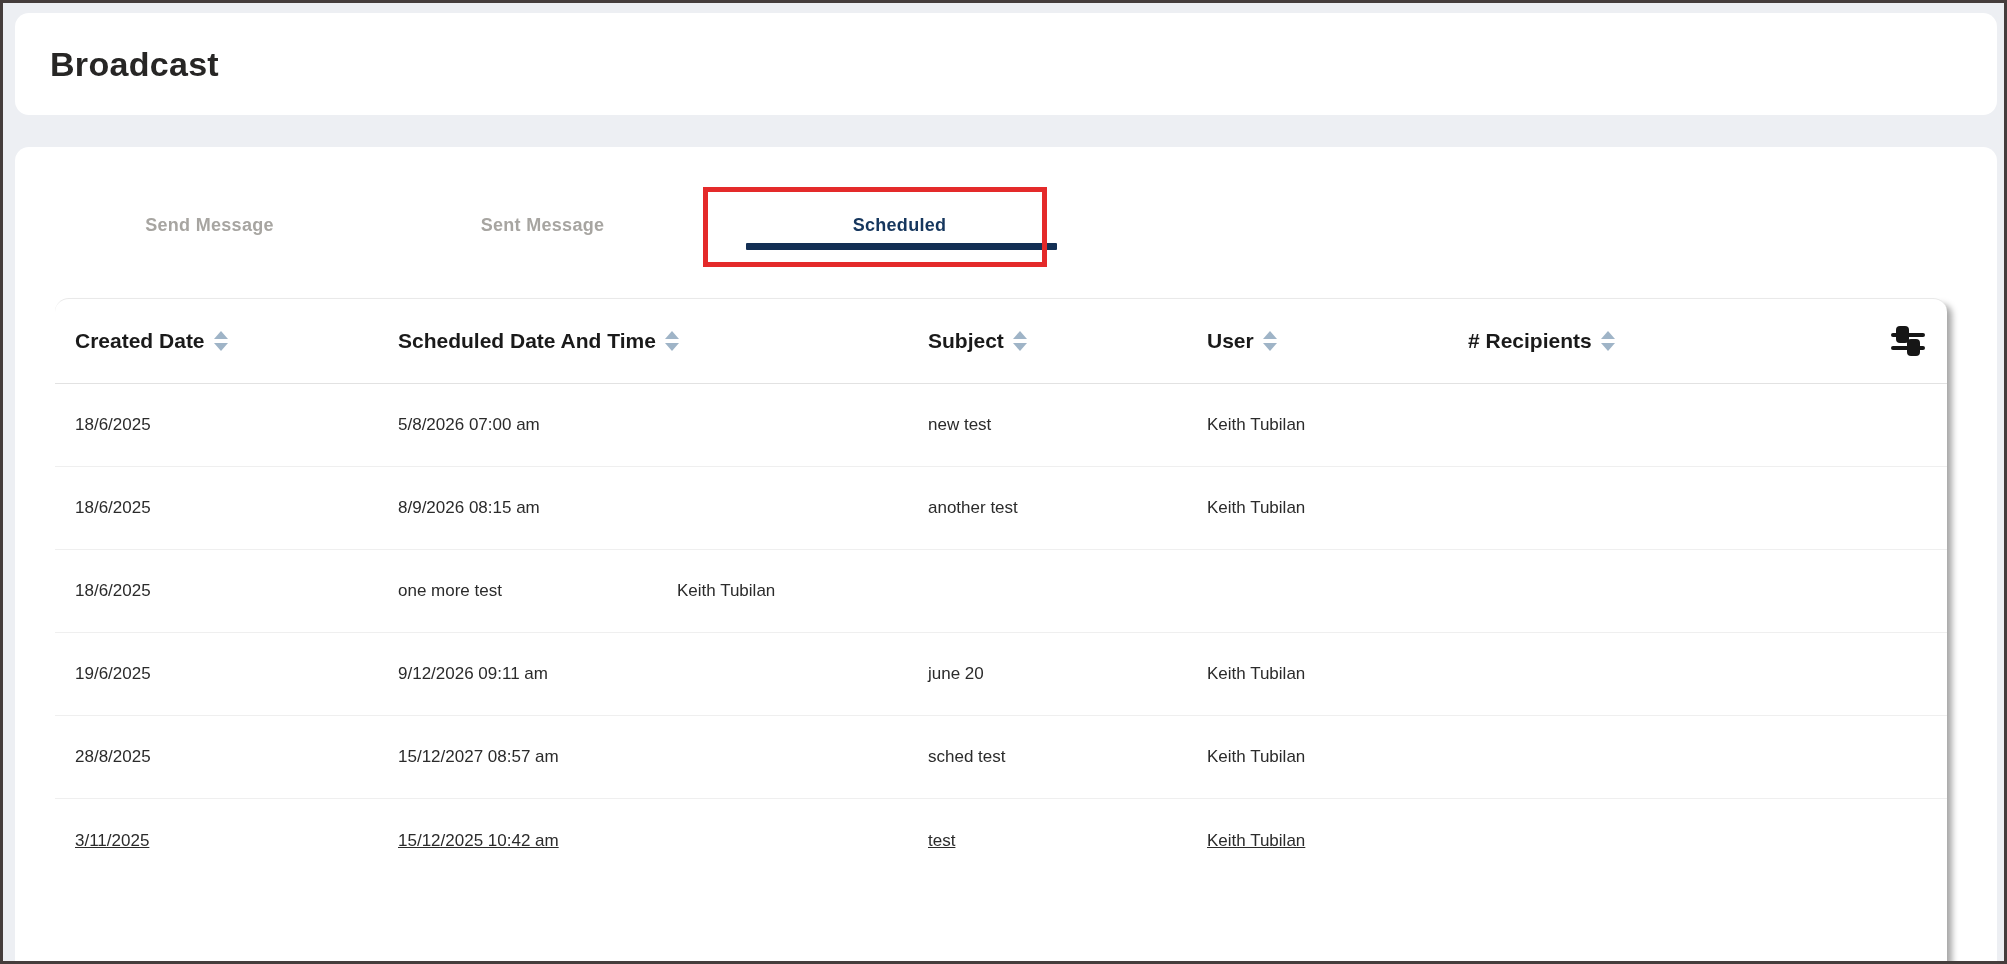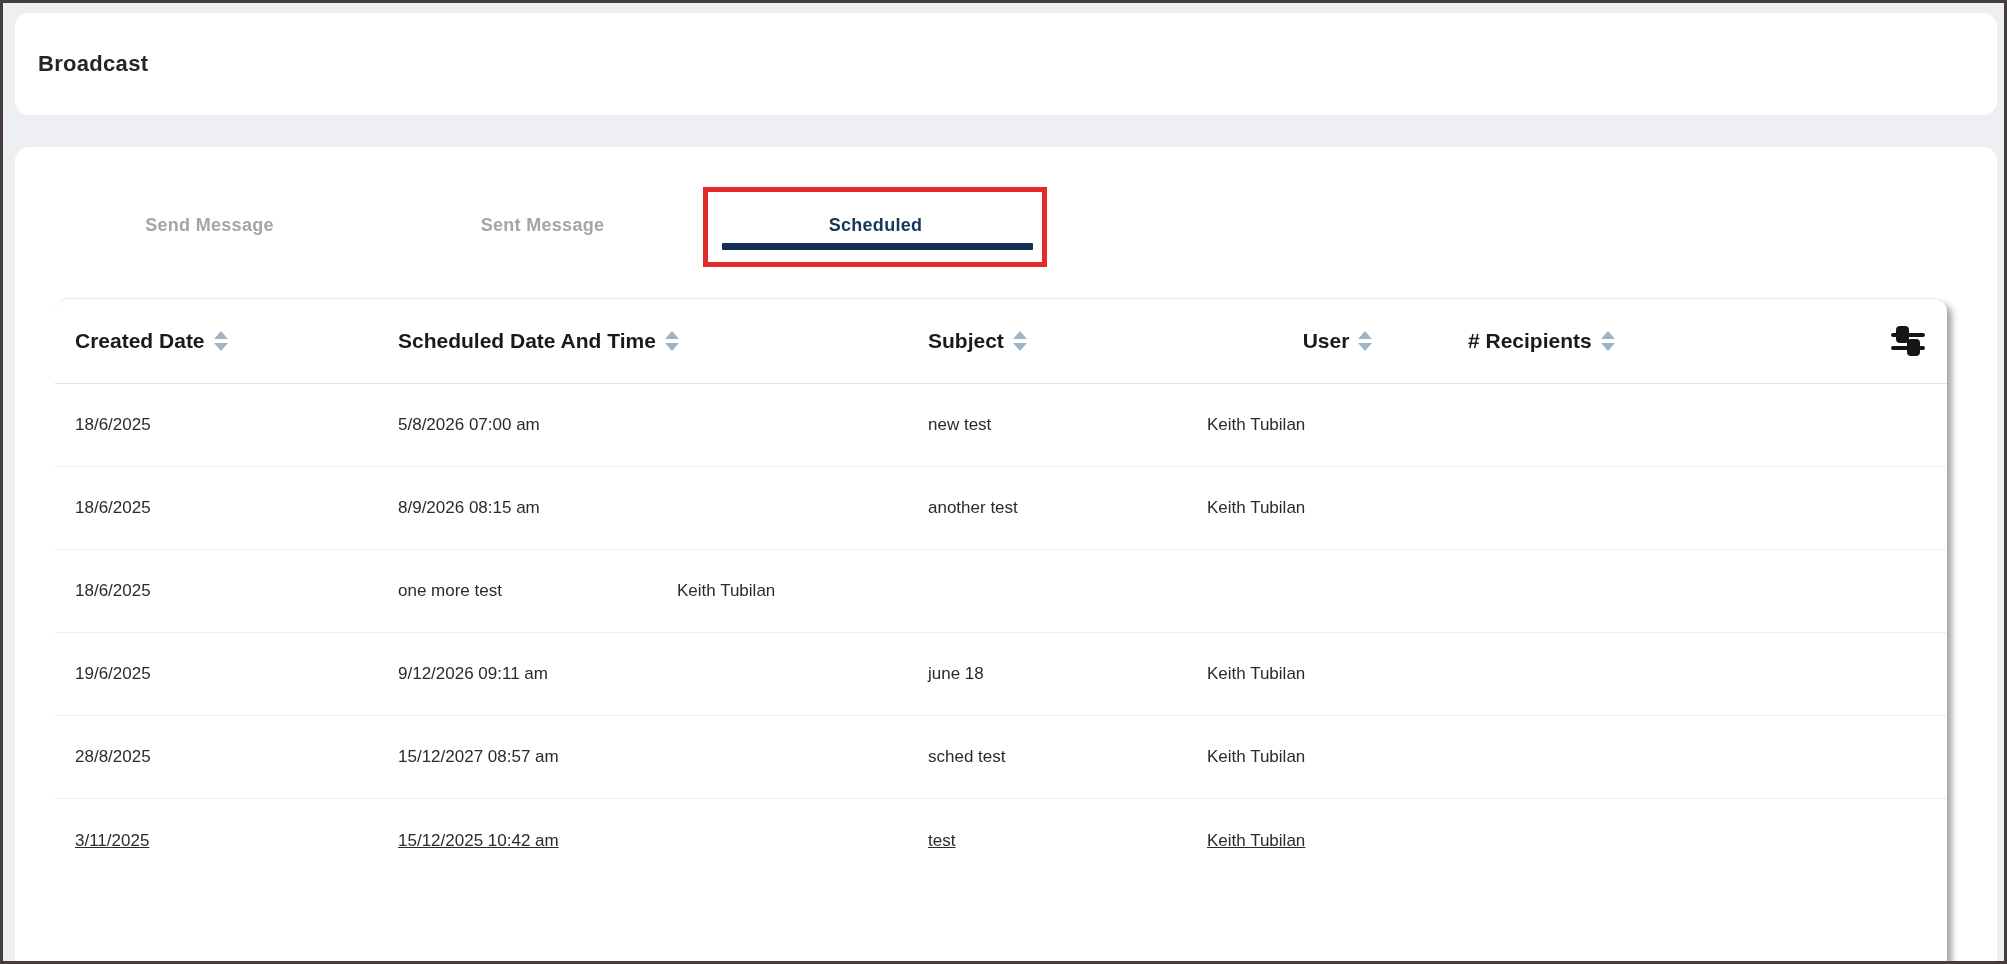--- a/index.html
+++ b/index.html
@@ -9,37 +9,37 @@
     background:#edeff3; border:3px solid #453d3c; overflow:hidden;
     font-family:"Liberation Sans", sans-serif; color:#2b2b2b;
   }
   
   .header-card {
     position:absolute; left:12px; top:10px; width:1982px; height:102px;
     background:#ffffff; border-radius:14px;
     display:flex; align-items:center;
   }
   .page-title {
-    margin-left:23px; font-size:22px; font-weight:700; color:#272625; letter-spacing:.3px;
+    margin-left:35px; font-size:34px; font-weight:700; color:#272625; letter-spacing:.3px;
   }
   
   .main-card {
     position:absolute; left:12px; top:144px; width:1982px; height:820px;
     background:#ffffff; border-radius:14px 14px 0 0;
   }
   
   .tabs {
     position:absolute; left:28px; top:50px; display:flex;
   }
   .tab {
     width:333px; height:56px; display:flex; align-items:center; justify-content:center;
     font-size:18px; font-weight:700; color:#a7a5a1; letter-spacing:.3px;
     position:relative; cursor:pointer;
   }
-  .tab.active { color:#15365d; }
+  .tab.active { color:#15365d;margin-left:24px; }
   .tab-underline {
     position:absolute; left:13px; right:9px; bottom:3px; height:7px;
     background:#132f54; border-radius:1px;
   }
   .annotation-box {
     position:absolute; left:688px; top:40px; width:344px; height:80px;
     border:5px solid #e42a2a; pointer-events:none;
   }
   
   .table-card {
@@ -54,21 +54,21 @@
   }
   .th { display:flex; align-items:center; gap:9px; cursor:pointer; }
   .trow {
     display:flex; align-items:center; height:83px; border-bottom:1px solid #efefef;
     font-size:17px; color:#2b2b2b;
   }
   .trow:last-child { border-bottom:none;text-decoration:underline; }
   .c1 { width:343px; padding-left:20px; }
   .c2 { width:530px; }
   .c3 { width:279px; }
-  .c4 { width:261px;justify-content:center; }
+  .c4 { width:261px; }
   .c5 { width:282px; }
   .c6 { flex:1; display:flex; justify-content:flex-end; padding-right:22px; }
   .sort-svg { width:14px; height:20px; flex:none; }
   .settings-svg { width:34px; height:32px; cursor:pointer; }
 </style>
 </head>
 <body>
 
 <div class="screen">
 
@@ -163,21 +163,21 @@
         <div class="c1">18/6/2025</div>
         <div class="c3">one more test</div>
         <div class="c4">Keith Tubilan</div>
         <div class="c5"></div>
         <div class="c6"></div>
       </div>
 
       <div class="trow">
         <div class="c1">19/6/2025</div>
         <div class="c2">9/12/2026 09:11 am</div>
-        <div class="c3">june 18</div>
+        <div class="c3">june 20</div>
         <div class="c4">Keith Tubilan</div>
         <div class="c5"></div>
         <div class="c6"></div>
       </div>
 
       <div class="trow">
         <div class="c1">28/8/2025</div>
         <div class="c2">15/12/2027 08:57 am</div>
         <div class="c3">sched test</div>
         <div class="c4">Keith Tubilan</div>

